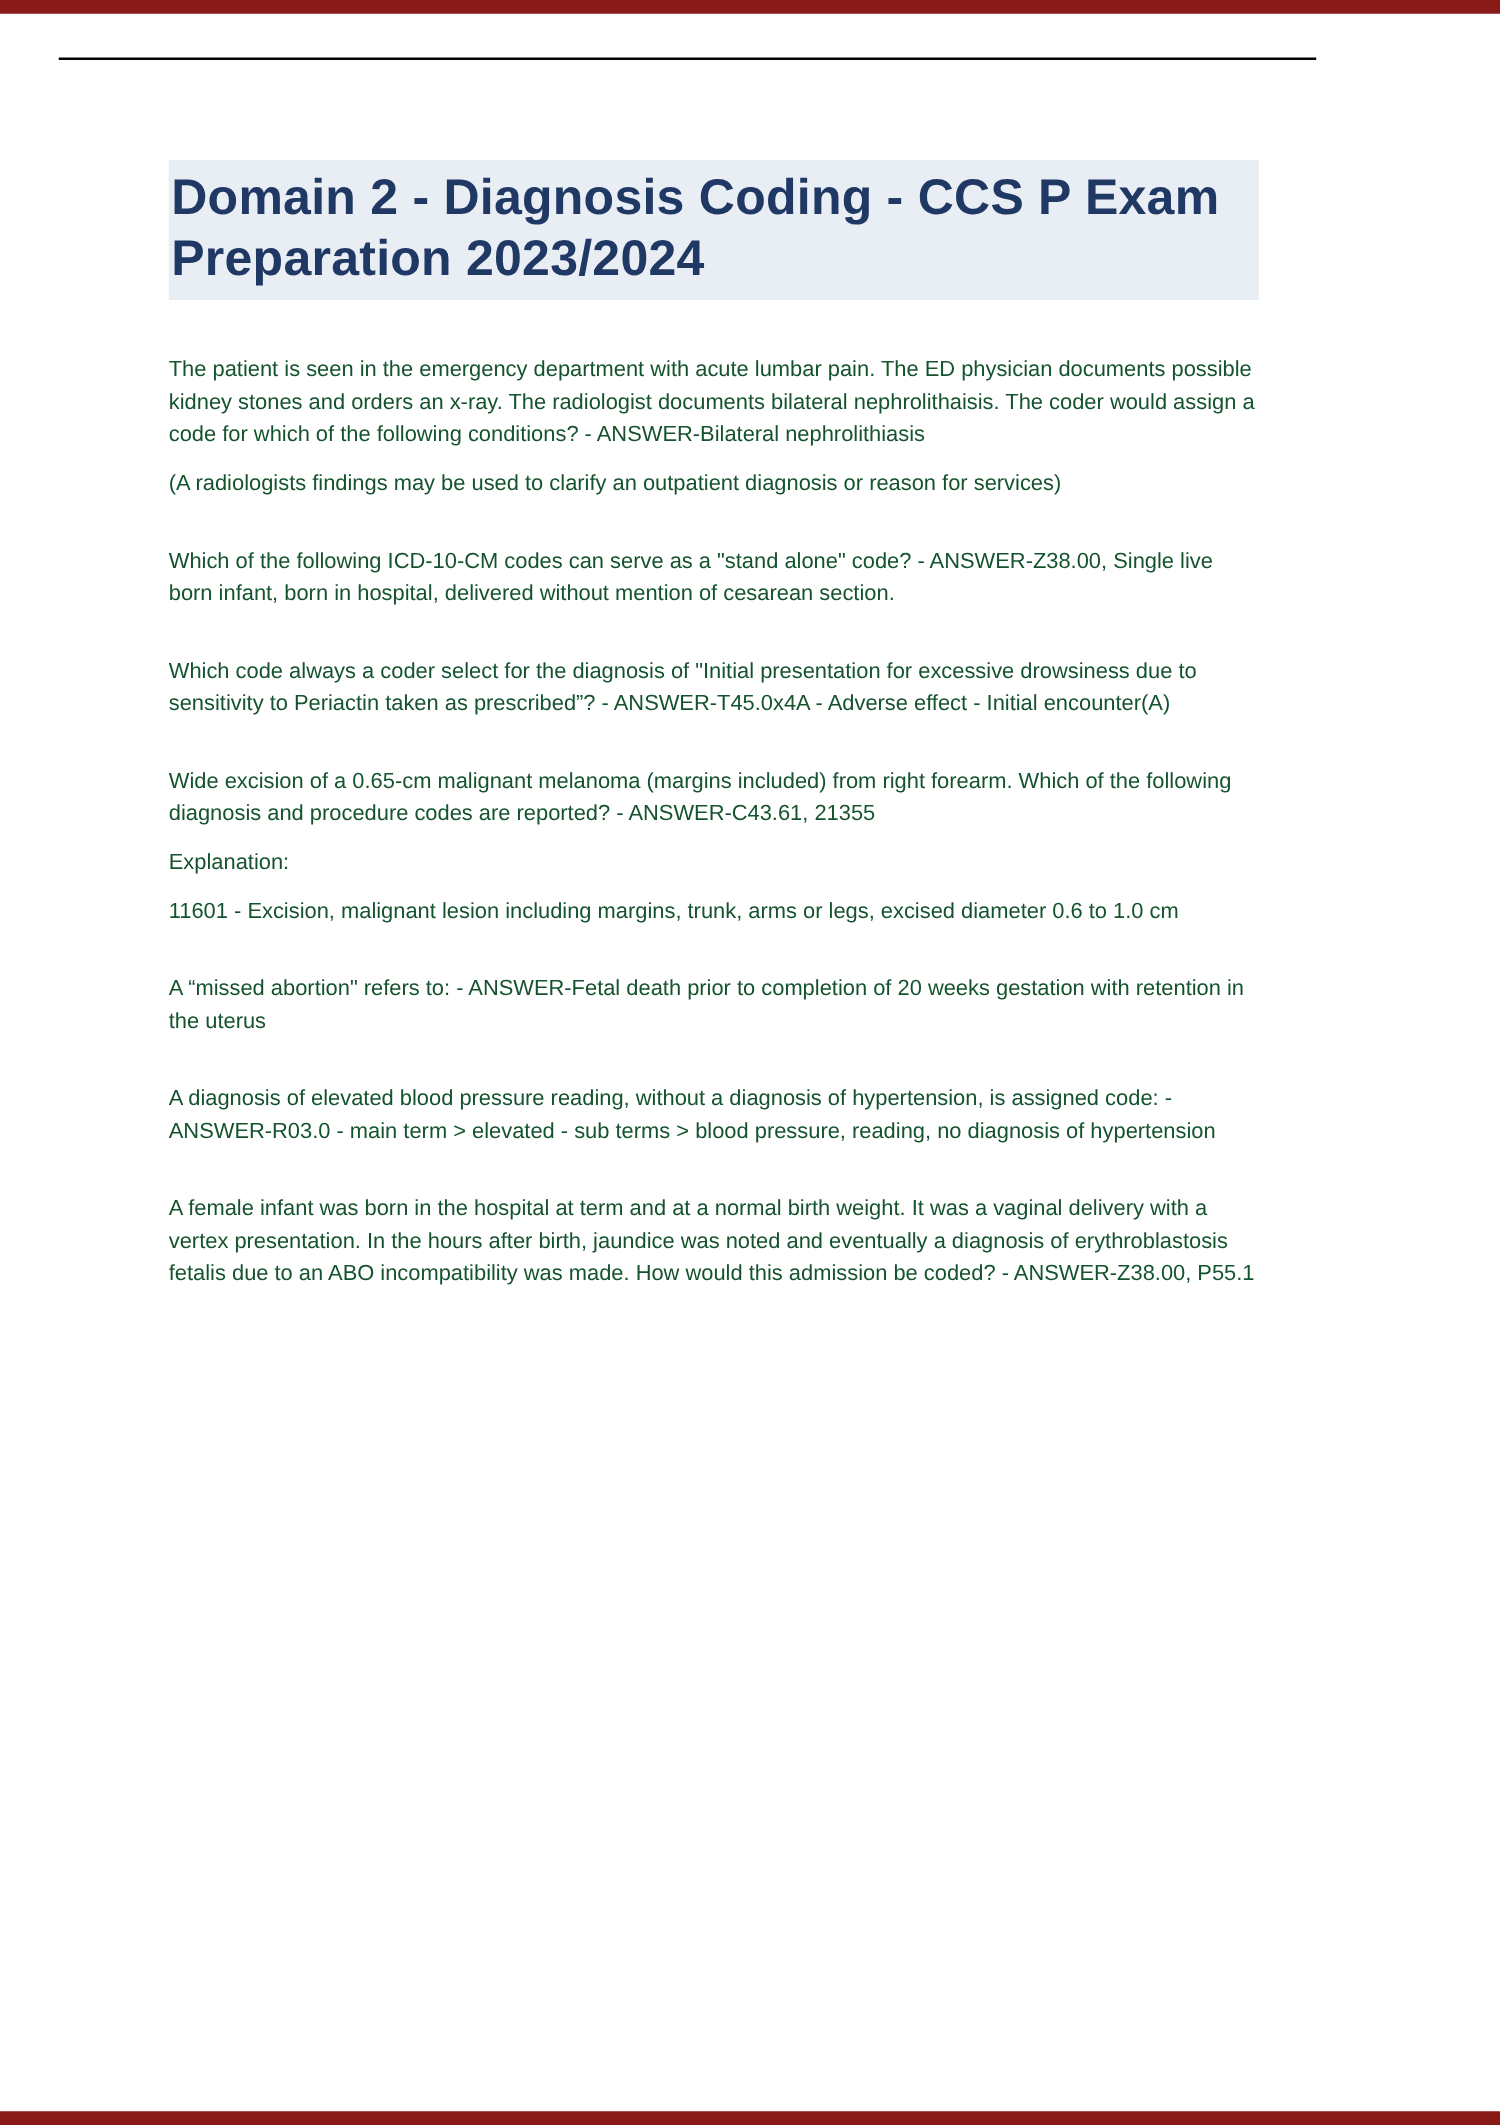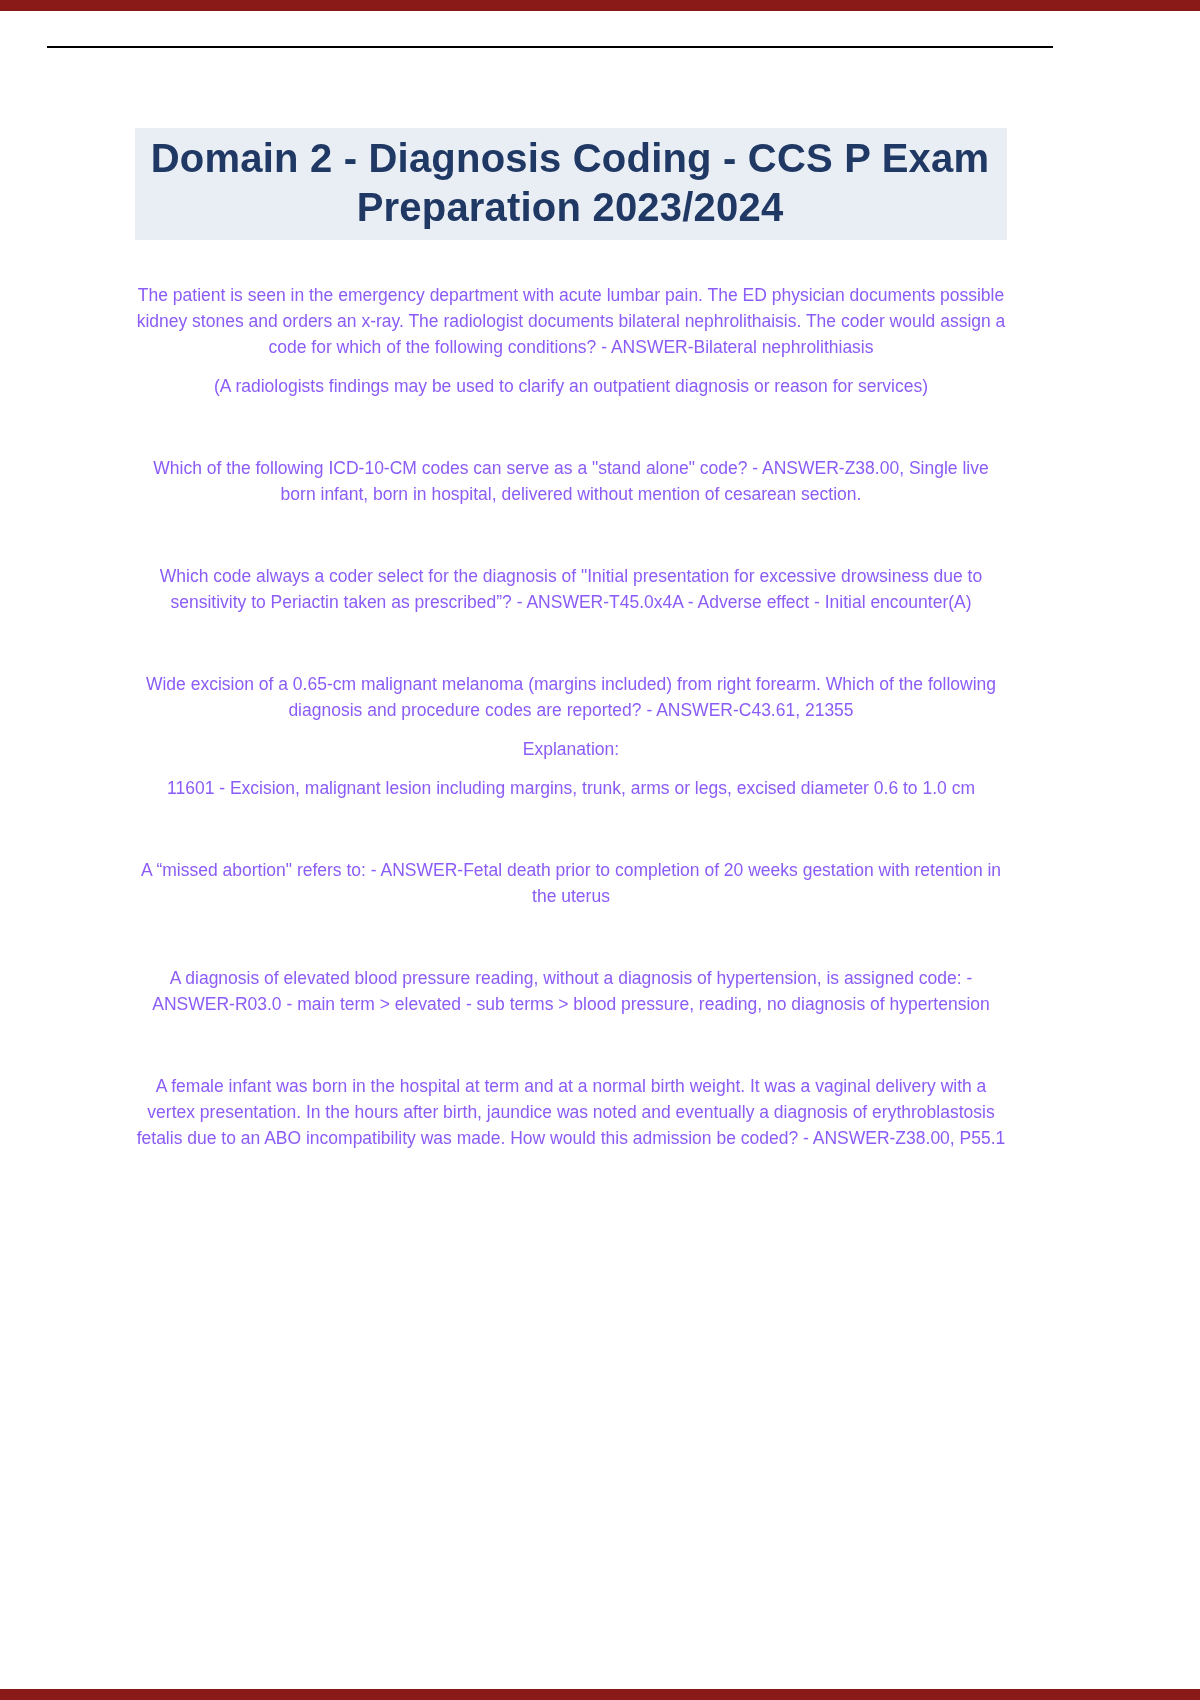--- a/index.html
+++ b/index.html
@@ -29,40 +29,39 @@
     left: 47px;
     width: 1006px;
     height: 2px;
     background: #000000;
   }
   .content {
     position: absolute;
     left: 135px;
     top: 128px;
     width: 872px;
-    text-align: center;
   }
   h1.page-title {
     margin: 0 0 42px 0;
     padding: 6px 4px 8px 2px;
     font-size: 40px;
     font-weight: bold;
     line-height: 1.22;
     color: #203864;
     background: #e9edf4;
     letter-spacing: 0.2px;
   }
   .body-text p {
     margin: 0 0 13px 0;
     font-size: 17.5px;
     line-height: 26px;
-    color: #8b5cf6;
+    color: #14532d;
   }
   .body-text p.gap {
-    margin-top: 56px;
+    margin-top: 36px;
   }
 </style>
 </head>
 <body>
 
 <div class="page">
   <div class="bar-top"></div>
   <div class="header-rule"></div>
 
   <div class="content">

